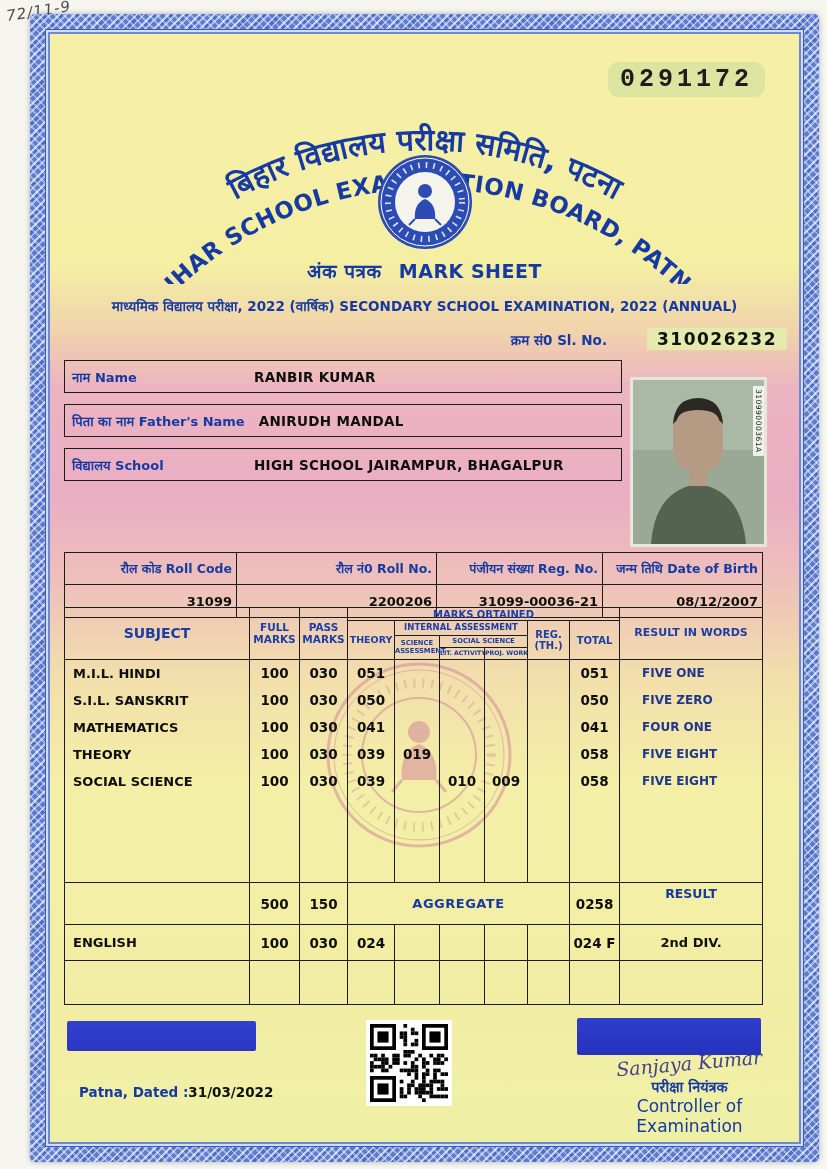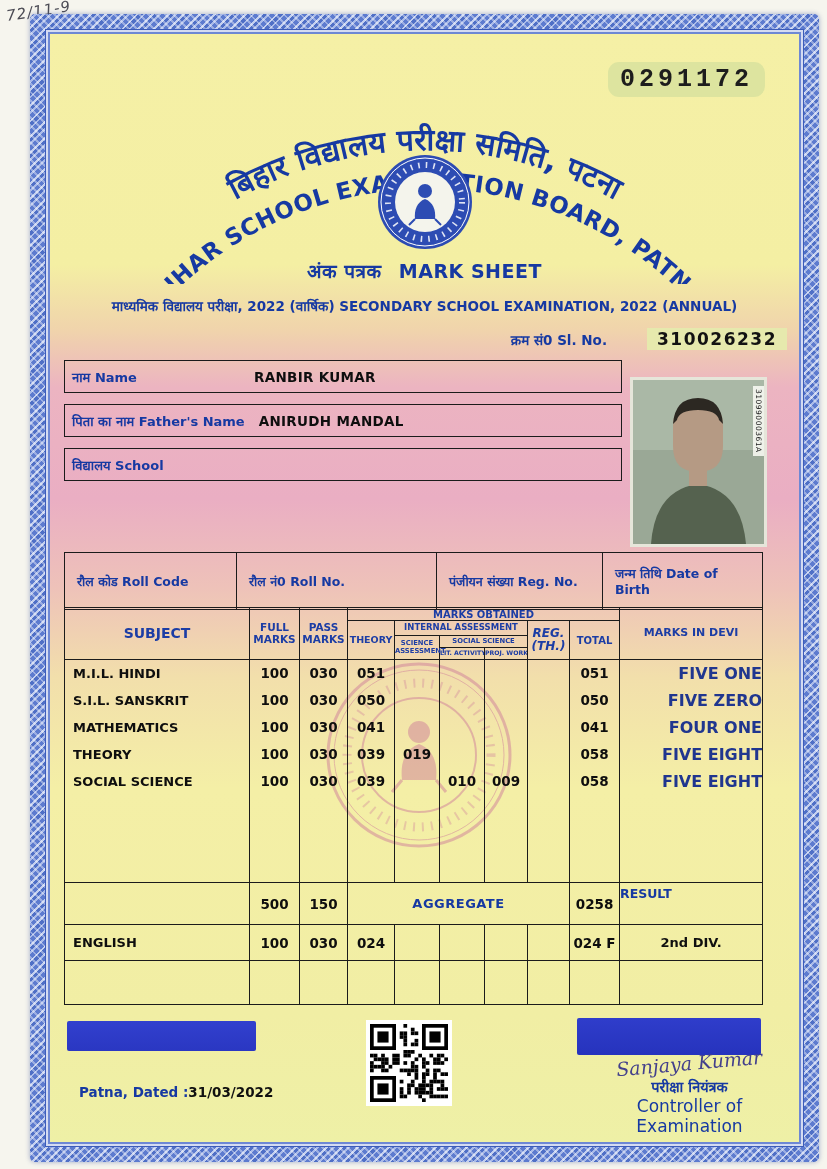--- a/index.html
+++ b/index.html
@@ -69,21 +69,21 @@
     position:absolute;left:584px;top:347px;width:137px;height:170px;box-sizing:border-box;
     border:3px solid #e6e6da;background:linear-gradient(180deg,#b2bfae 0%,#8c9a88 55%,#6f7d6e 100%);
   }
   .photo svg{display:block;width:100%;height:100%;}
   .photo-num{
     position:absolute;right:0;top:6px;writing-mode:vertical-rl;
     font-size:7.5px;color:#222;background:rgba(252,252,246,.85);padding:3px 1px;letter-spacing:.5px;
   }
   table{border-collapse:collapse;}
   .roll-table{position:absolute;left:18px;top:522px;width:698px;table-layout:fixed;}
-  .roll-table th,.roll-table td{border:1.2px solid #1b1b1b;text-align:left;padding:12px;}
+  .roll-table th,.roll-table td{border:1.2px solid #1b1b1b;text-align:right;padding:4px;}
   .roll-table th{color:#1639a2;font-weight:bold;font-size:12.5px;height:23px;}
   .roll-table td{color:#0e0e0e;font-weight:bold;font-size:13px;height:24px;}
   .watermark{position:absolute;left:278px;top:630px;width:190px;height:190px;opacity:.5;z-index:0;}
   .marks-pos{position:absolute;left:18px;top:577px;z-index:1;}
   .marks{width:698px;table-layout:fixed;border:1.6px solid #1b1b1b;}
   .marks th{border:1px solid #1b1b1b;color:#1c3da5;font-weight:bold;padding:0;vertical-align:middle;line-height:1.1;}
   .marks td{
     border-left:1px solid #1b1b1b;border-right:1px solid #1b1b1b;border-top:none;border-bottom:none;
     color:#0e0e0e;font-weight:bold;font-size:13.5px;text-align:center;padding:0;
   }
@@ -92,27 +92,27 @@
   tr.hA{height:13px;} tr.hB{height:15px;} tr.hC{height:12px;} tr.hD{height:12px;}
   tr.row-body{height:27px;} tr.row-spacer{height:88px;} tr.row-agg{height:42px;}
   tr.row-eng{height:36px;} tr.row-filler{height:44px;}
   .h-subject{font-size:14px;}
   .h-fullpass{font-size:10.5px;}
   .h-mo{font-size:10px;}
   .h-theory{font-size:9.5px;}
   .h-ia{font-size:8.5px;}
   .h-sci,.h-ss{font-size:6.8px;}
   .h-sub2{font-size:6.2px;white-space:nowrap;overflow:hidden;}
-  .h-reg{font-size:12px;font-style:italic;}
+  .h-reg{font-size:10px;}
   .h-total{font-size:10px;}
   .h-words{font-size:11px;}
   td.c-subject{text-align:left;padding-left:8px;font-size:13px;}
-  td.c-words{text-align:right;padding-left:22px;font-size:16px;color:#20368f;}
+  td.c-words{text-align:left;padding-left:22px;font-size:12px;color:#20368f;}
   td.c-agglabel{color:#1639a2;font-size:13px;letter-spacing:.5px;}
-  td.c-result{vertical-align:top;padding-top:3px;text-align:left;color:#1639a2;font-size:12.5px;}
+  td.c-result{vertical-align:top;padding-top:3px;text-align:center;color:#1639a2;font-size:12.5px;}
   td.c-div{text-align:center;font-size:13px;color:#101010;}
   .bar-left{position:absolute;left:21px;top:991px;width:189px;height:30px;background:linear-gradient(180deg,#3240ce,#2a37c2);border-radius:2px;}
   .bar-right{position:absolute;left:531px;top:988px;width:184px;height:37px;background:linear-gradient(180deg,#2f3dcb,#2633bd);border-radius:2px;}
   .qr{position:absolute;left:320px;top:990px;width:86px;height:86px;background:#fff;box-sizing:border-box;padding:4px;}
   .dated{position:absolute;left:33px;top:1054px;display:flex;align-items:baseline;}
   .dated-label{color:#1639a2;font-weight:bold;font-size:13.5px;}
   .dated-value{color:#101010;font-weight:bold;font-size:13.5px;}
   .sig-block{position:absolute;right:16px;top:1022px;width:195px;text-align:center;}
   .signature{
     font-family:"DejaVu Serif",serif;font-style:italic;color:#43408c;font-size:19px;
@@ -169,20 +169,21 @@
         <div class="field">
           <span class="f-label">नाम Name</span>
           <span class="f-value">RANBIR KUMAR</span>
         </div>
         <div class="field">
           <span class="f-label">पिता का नाम Father's Name</span>
           <span class="f-value">ANIRUDH MANDAL</span>
         </div>
         <div class="field">
           <span class="f-label">विद्यालय School</span>
+          <span class="f-value">HIGH SCHOOL JAIRAMPUR, BHAGALPUR</span>
         </div>
       </div>
 
       <div class="photo">
         <svg viewBox="0 0 131 164" preserveAspectRatio="none">
           <rect x="0" y="0" width="131" height="164" fill="#9aa896"></rect>
           <rect x="0" y="0" width="131" height="70" fill="#aab8a6"></rect>
           <path d="M40 46 Q40 22 65 22 Q90 22 90 46 L90 66 Q90 92 65 92 Q40 92 40 66 Z" fill="#b59a84"></path>
           <path d="M40 44 Q42 18 65 18 Q88 18 90 44 L86 40 Q84 30 65 30 Q46 30 44 40 Z" fill="#2c2822"></path>
           <path d="M18 164 Q22 110 65 104 Q108 110 113 164 Z" fill="#55624f"></path>
@@ -197,20 +198,26 @@
             <col style="width:200px">
             <col style="width:166px">
             <col style="width:160px">
           </colgroup>
         <tbody>
             <tr>
           <th>रौल कोड Roll Code</th>
           <th>रौल नं0 Roll No.</th>
           <th>पंजीयन संख्या Reg. No.</th>
           <th>जन्म तिथि Date of Birth</th>
+        </tr>
+        <tr>
+          <td>31099</td>
+          <td>2200206</td>
+          <td>31099-00036-21</td>
+          <td>08/12/2007</td>
         </tr>
       </tbody>
         </table>
 
       <div class="watermark">
         <svg viewBox="0 0 190 190">
           <circle cx="95" cy="95" r="91" fill="none" stroke="#cf7f9b" stroke-width="3"></circle>
           <circle cx="95" cy="95" r="85" fill="none" stroke="#cf7f9b" stroke-width="1"></circle>
           <circle cx="95" cy="95" r="72" fill="none" stroke="#cf7f9b" stroke-width="9" stroke-dasharray="2 7" opacity=".7"></circle>
           <circle cx="95" cy="95" r="57" fill="none" stroke="#cf7f9b" stroke-width="2"></circle>
@@ -233,21 +240,21 @@
               <col style="width:42px">
             <col style="width:50px">
               <col style="width:143px">
           </colgroup>
           <tbody>
               <tr class="hA">
             <th class="h-subject" rowspan="4">SUBJECT</th>
             <th class="h-fullpass" rowspan="4">FULL MARKS</th>
             <th class="h-fullpass" rowspan="4">PASS MARKS</th>
             <th class="h-mo" colspan="6">MARKS OBTAINED</th>
-            <th class="h-words" rowspan="4">MARKS IN DEVI</th>
+            <th class="h-words" rowspan="4">RESULT IN WORDS</th>
           </tr>
           <tr class="hB">
             <th class="h-theory" rowspan="3">THEORY</th>
             <th class="h-ia" colspan="3">INTERNAL ASSESSMENT</th>
             <th class="h-reg" rowspan="3">REG. (TH.)</th>
             <th class="h-total" rowspan="3">TOTAL</th>
           </tr>
           <tr class="hC">
             <th class="h-sci" rowspan="2">SCIENCE ASSESSMENT</th>
             <th class="h-ss" colspan="2">SOCIAL SCIENCE</th>

